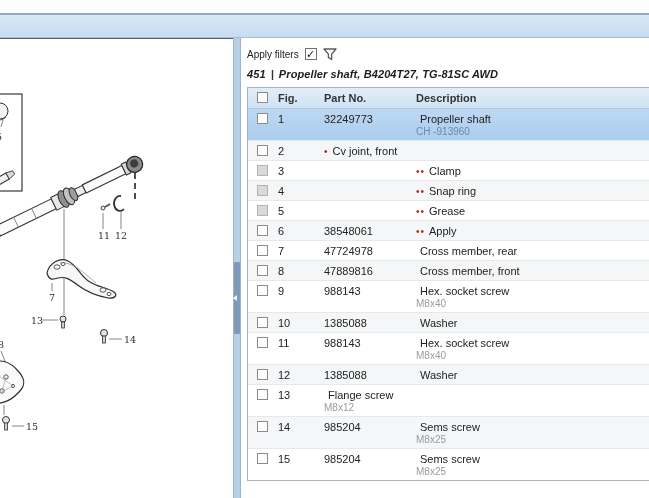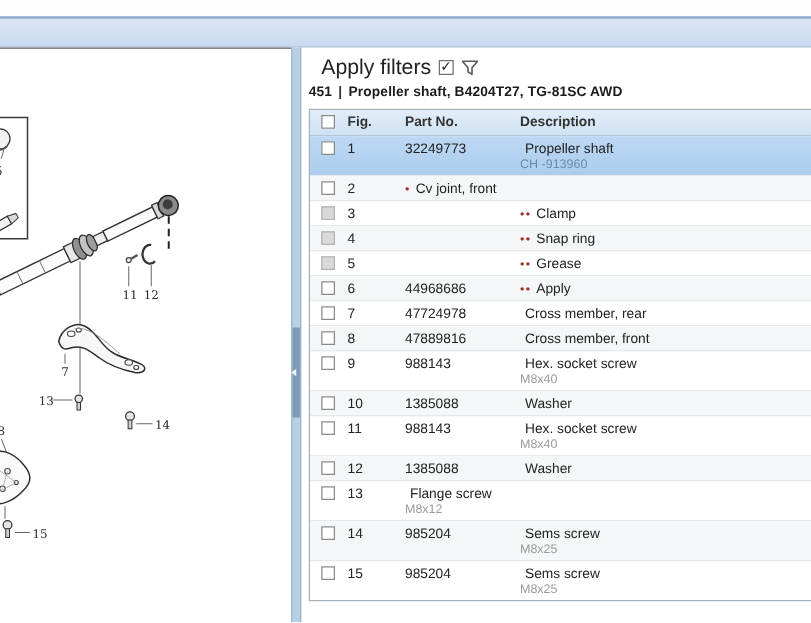--- a/index.html
+++ b/index.html
@@ -40,28 +40,28 @@
   }
   #splitter-arrow {
     position:absolute; left:-1px; top:33px; width:0; height:0;
     border-top:3px solid transparent; border-bottom:3px solid transparent;
     border-right:4px solid #f2f6fa;
   }
 
   
   #right-panel { flex:1; padding:9px 0 0 6px; overflow:hidden; position:relative; }
   #filters-row { display:flex; align-items:center; gap:6px; height:14px; }
-  #filters-label { font-size:17px; color:#222;margin-left:10px; }
+  #filters-label { font-size:10px; color:#222; }
   .cbx {
     width:12px; height:12px; background:#fff; border:1px solid #707070;
     display:inline-flex; align-items:center; justify-content:center;
     font-size:11px; line-height:10px; color:#1a1a1a;
   }
   #filter-funnel { display:inline-block; }
-  #breadcrumb { margin-top:7px; font-size:11px; font-weight:bold; color:#1c1c1c; letter-spacing:.1px; }
+  #breadcrumb { margin-top:7px; font-size:11px; font-weight:bold; color:#1c1c1c; letter-spacing:.1px;font-style:italic; }
   #breadcrumb .sep { margin:0 5px; font-weight:bold; color:#333; }
 
   
   #parts-table {
     margin-top:7px; width:480px;
     border:1px solid #a7b2bb; background:#fff;
     font-size:11px; color:#222;
   }
   .tr { display:flex; align-items:stretch; border-bottom:1px solid #e6e9ec; }
   .tr:last-child { border-bottom:none; }
@@ -282,21 +282,21 @@
       <div><span class="bullets">••</span><span>Grease</span></div>
 
     </div>
   </div>
 
   <div class="tr row-alt">
     <div class="c-cb">
                 <span class="cb"></span>
               </div>
     <div class="c-fig">6</div>
-    <div class="c-part">44968686</div>
+    <div class="c-part">38548061</div>
     <div class="c-desc">
       <div><span class="bullets">••</span><span>Apply</span></div>
 
     </div>
   </div>
 
   <div class="tr">
     <div class="c-cb">
                 <span class="cb"></span>
               </div>

